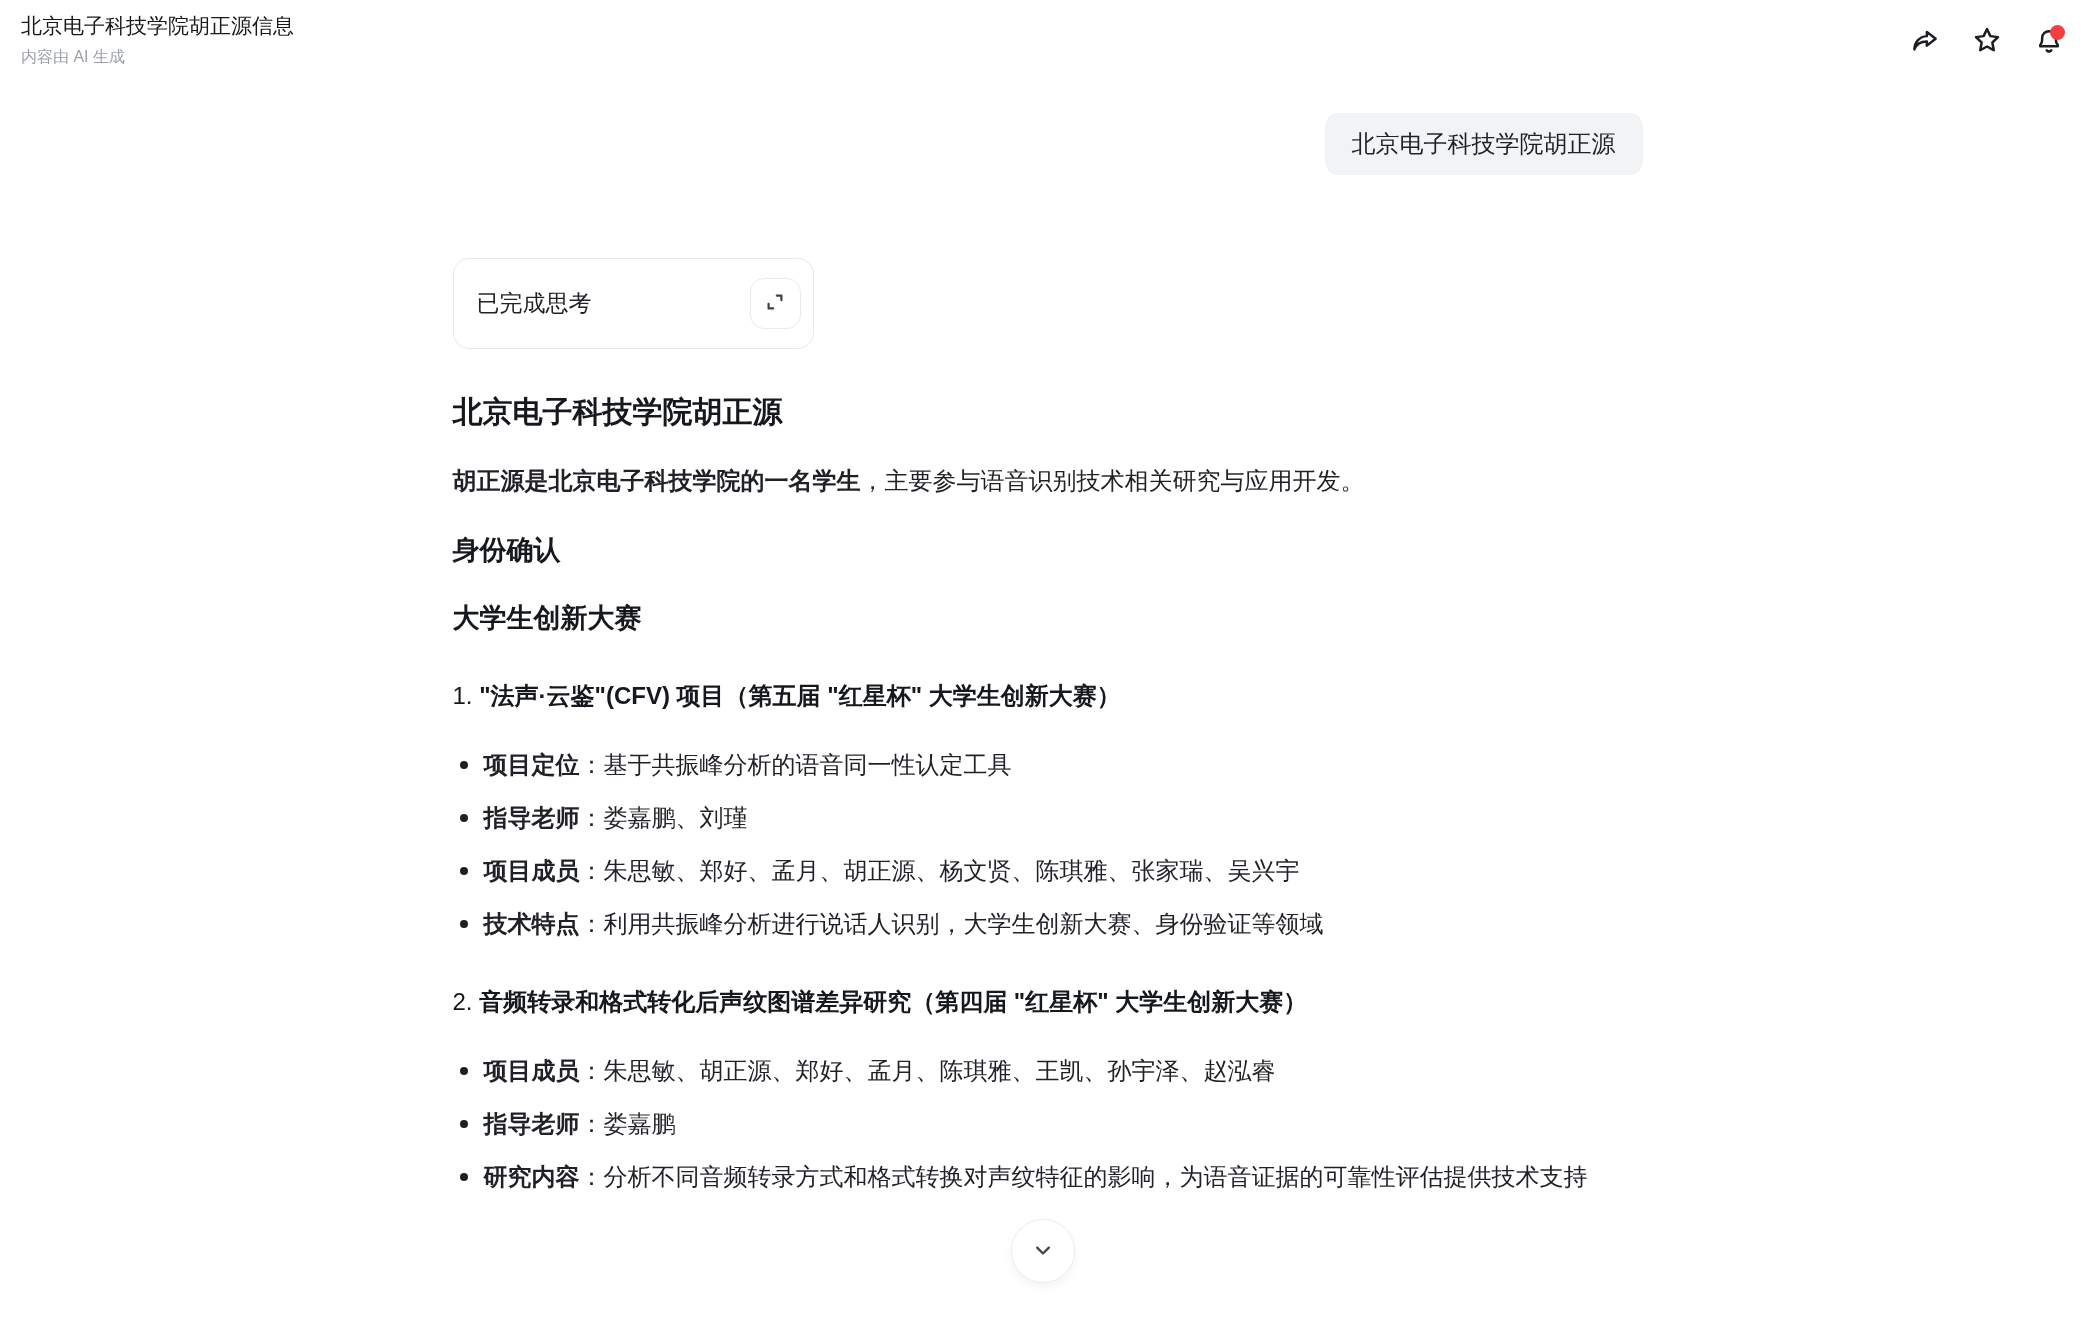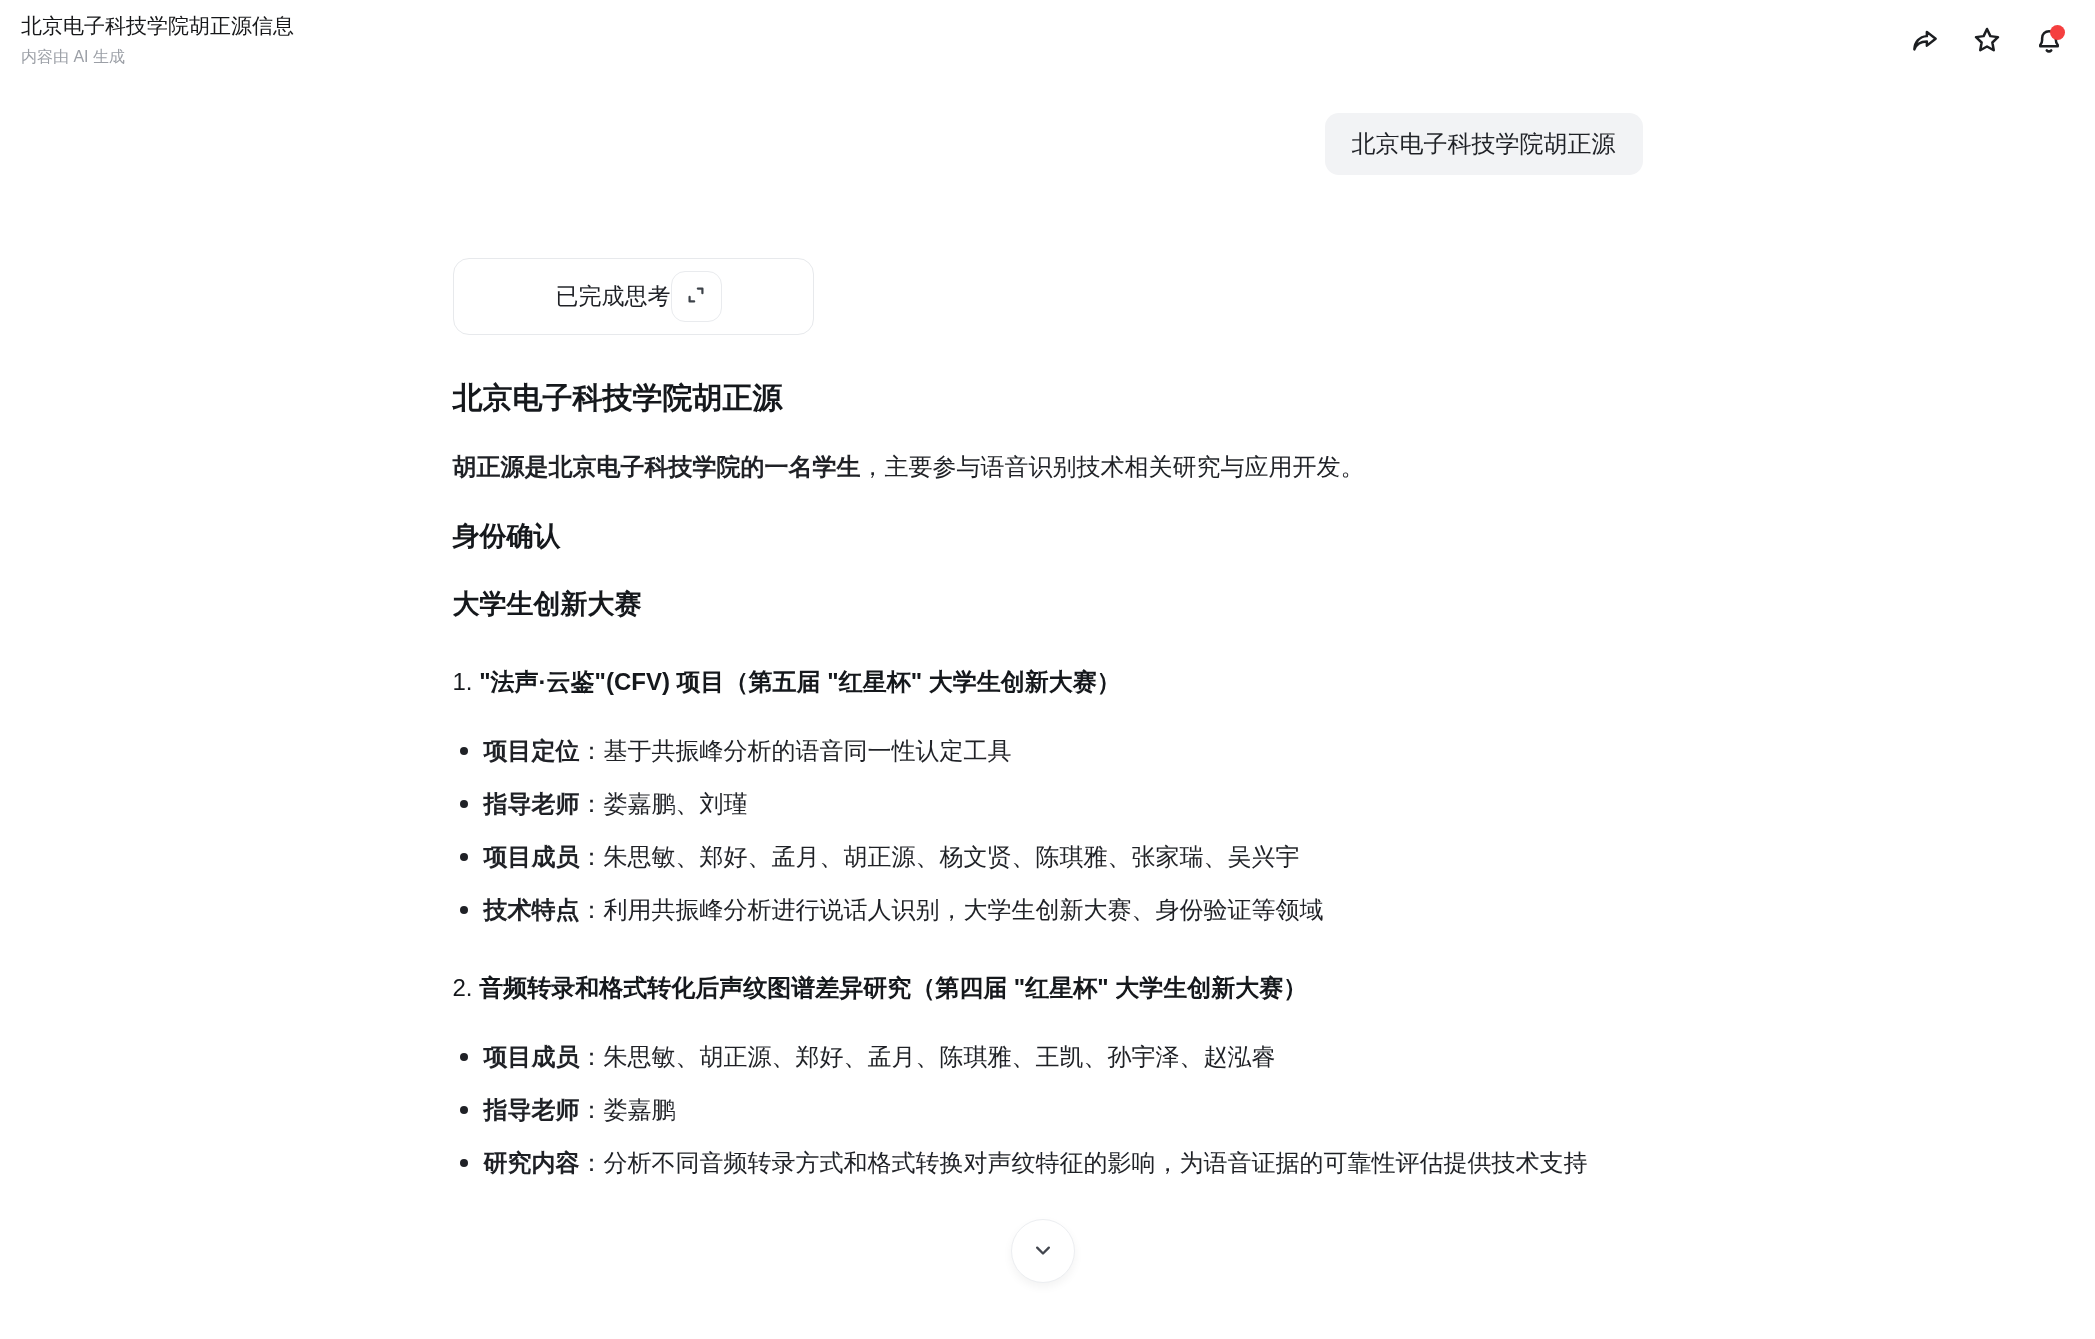--- a/index.html
+++ b/index.html
@@ -27,23 +27,23 @@
   .column { width:1190px; margin:0 auto; padding-top:113px; position:relative; }
 
   .bubble-row { display:flex; justify-content:flex-end; }
   .user-bubble {
     background:#f2f3f5; border-radius:14px;
     padding:17px 27px; font-size:24px; color:#1f2126;
     line-height:28px; max-width:900px;
   }
 
   .thinking-card {
-    margin-top:83px; width:361px; height:77px;
+    margin-top:83px; width:361px; height:91px;
     border:1.5px solid #e7e9ec; border-radius:16px; background:#fff;
-    display:flex; align-items:center; justify-content:center;
+    display:flex; align-items:center; justify-content:space-between;
     padding:0 12px 0 23px; cursor:pointer;
   }
   .thinking-label { font-size:23px; color:#1f2126; }
   .expand-btn {
     width:51px; height:51px; border:1.5px solid #e9ebee; border-radius:14px;
     background:#fff; display:flex; align-items:center; justify-content:center; cursor:pointer; padding:0;
   }
 
   
   .article h1 { font-size:30px; font-weight:700; color:#15181c; margin:45px 0 0 0; line-height:36px; }

